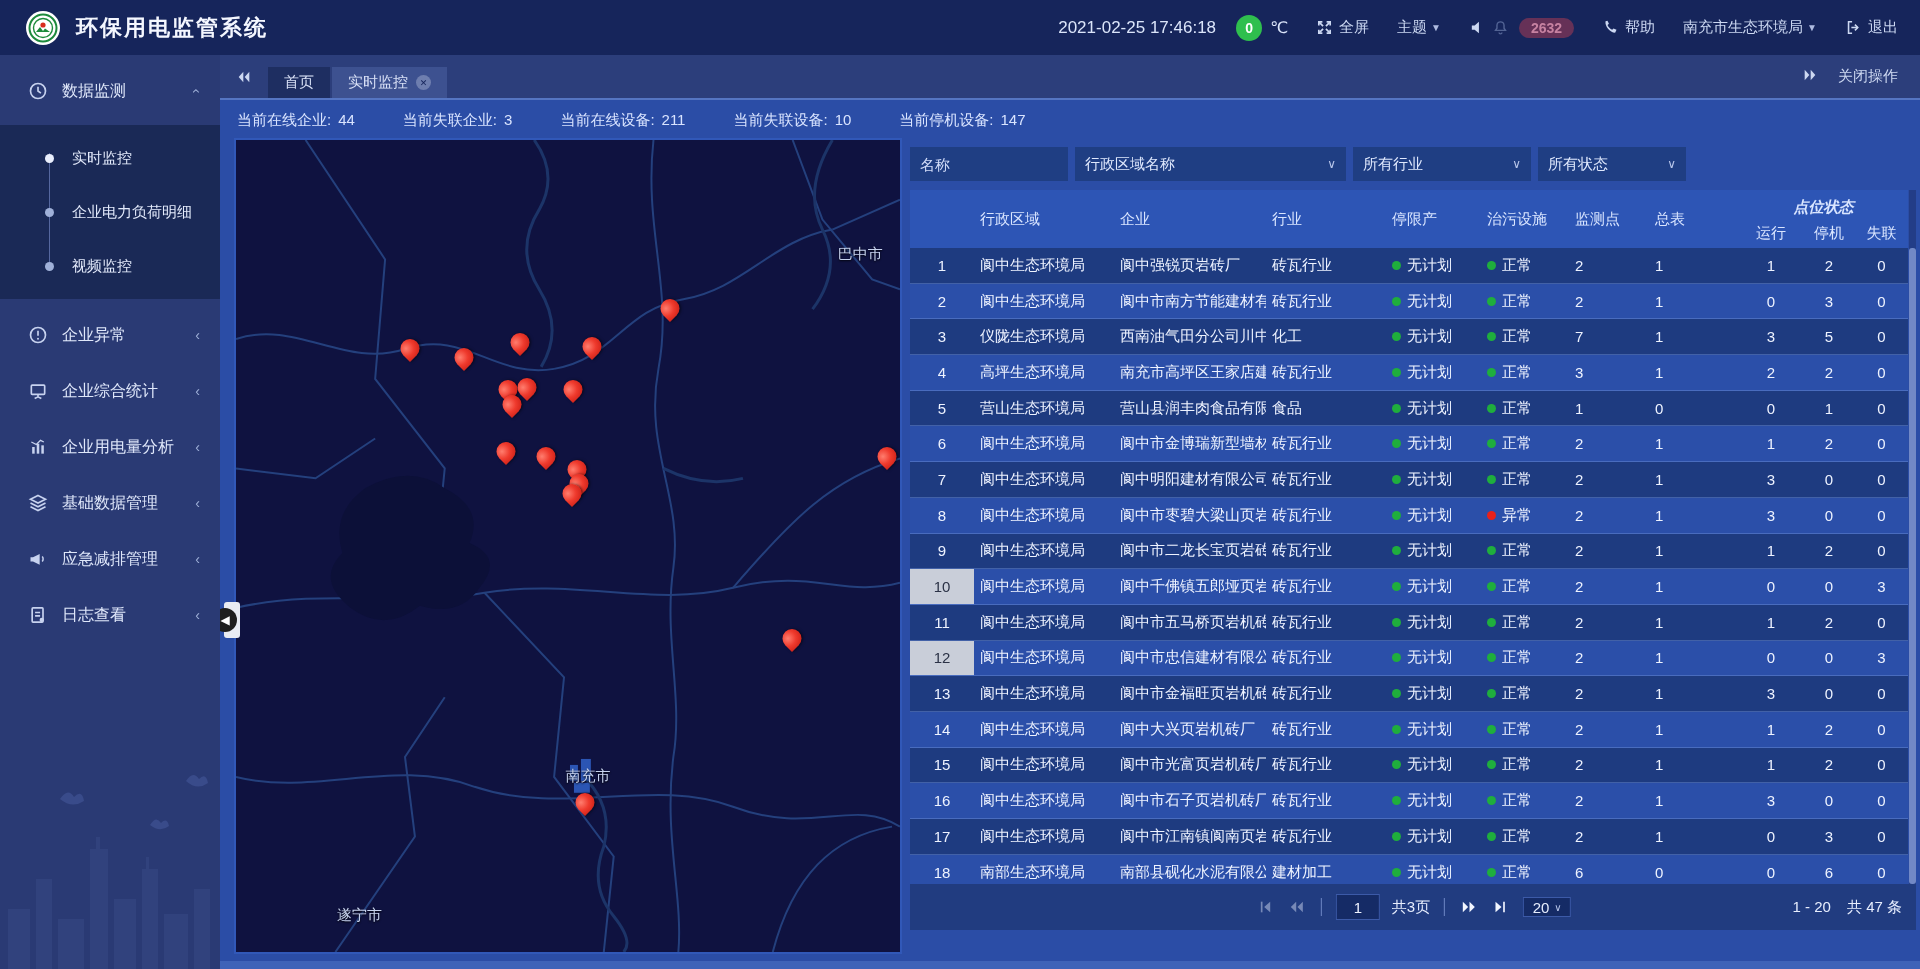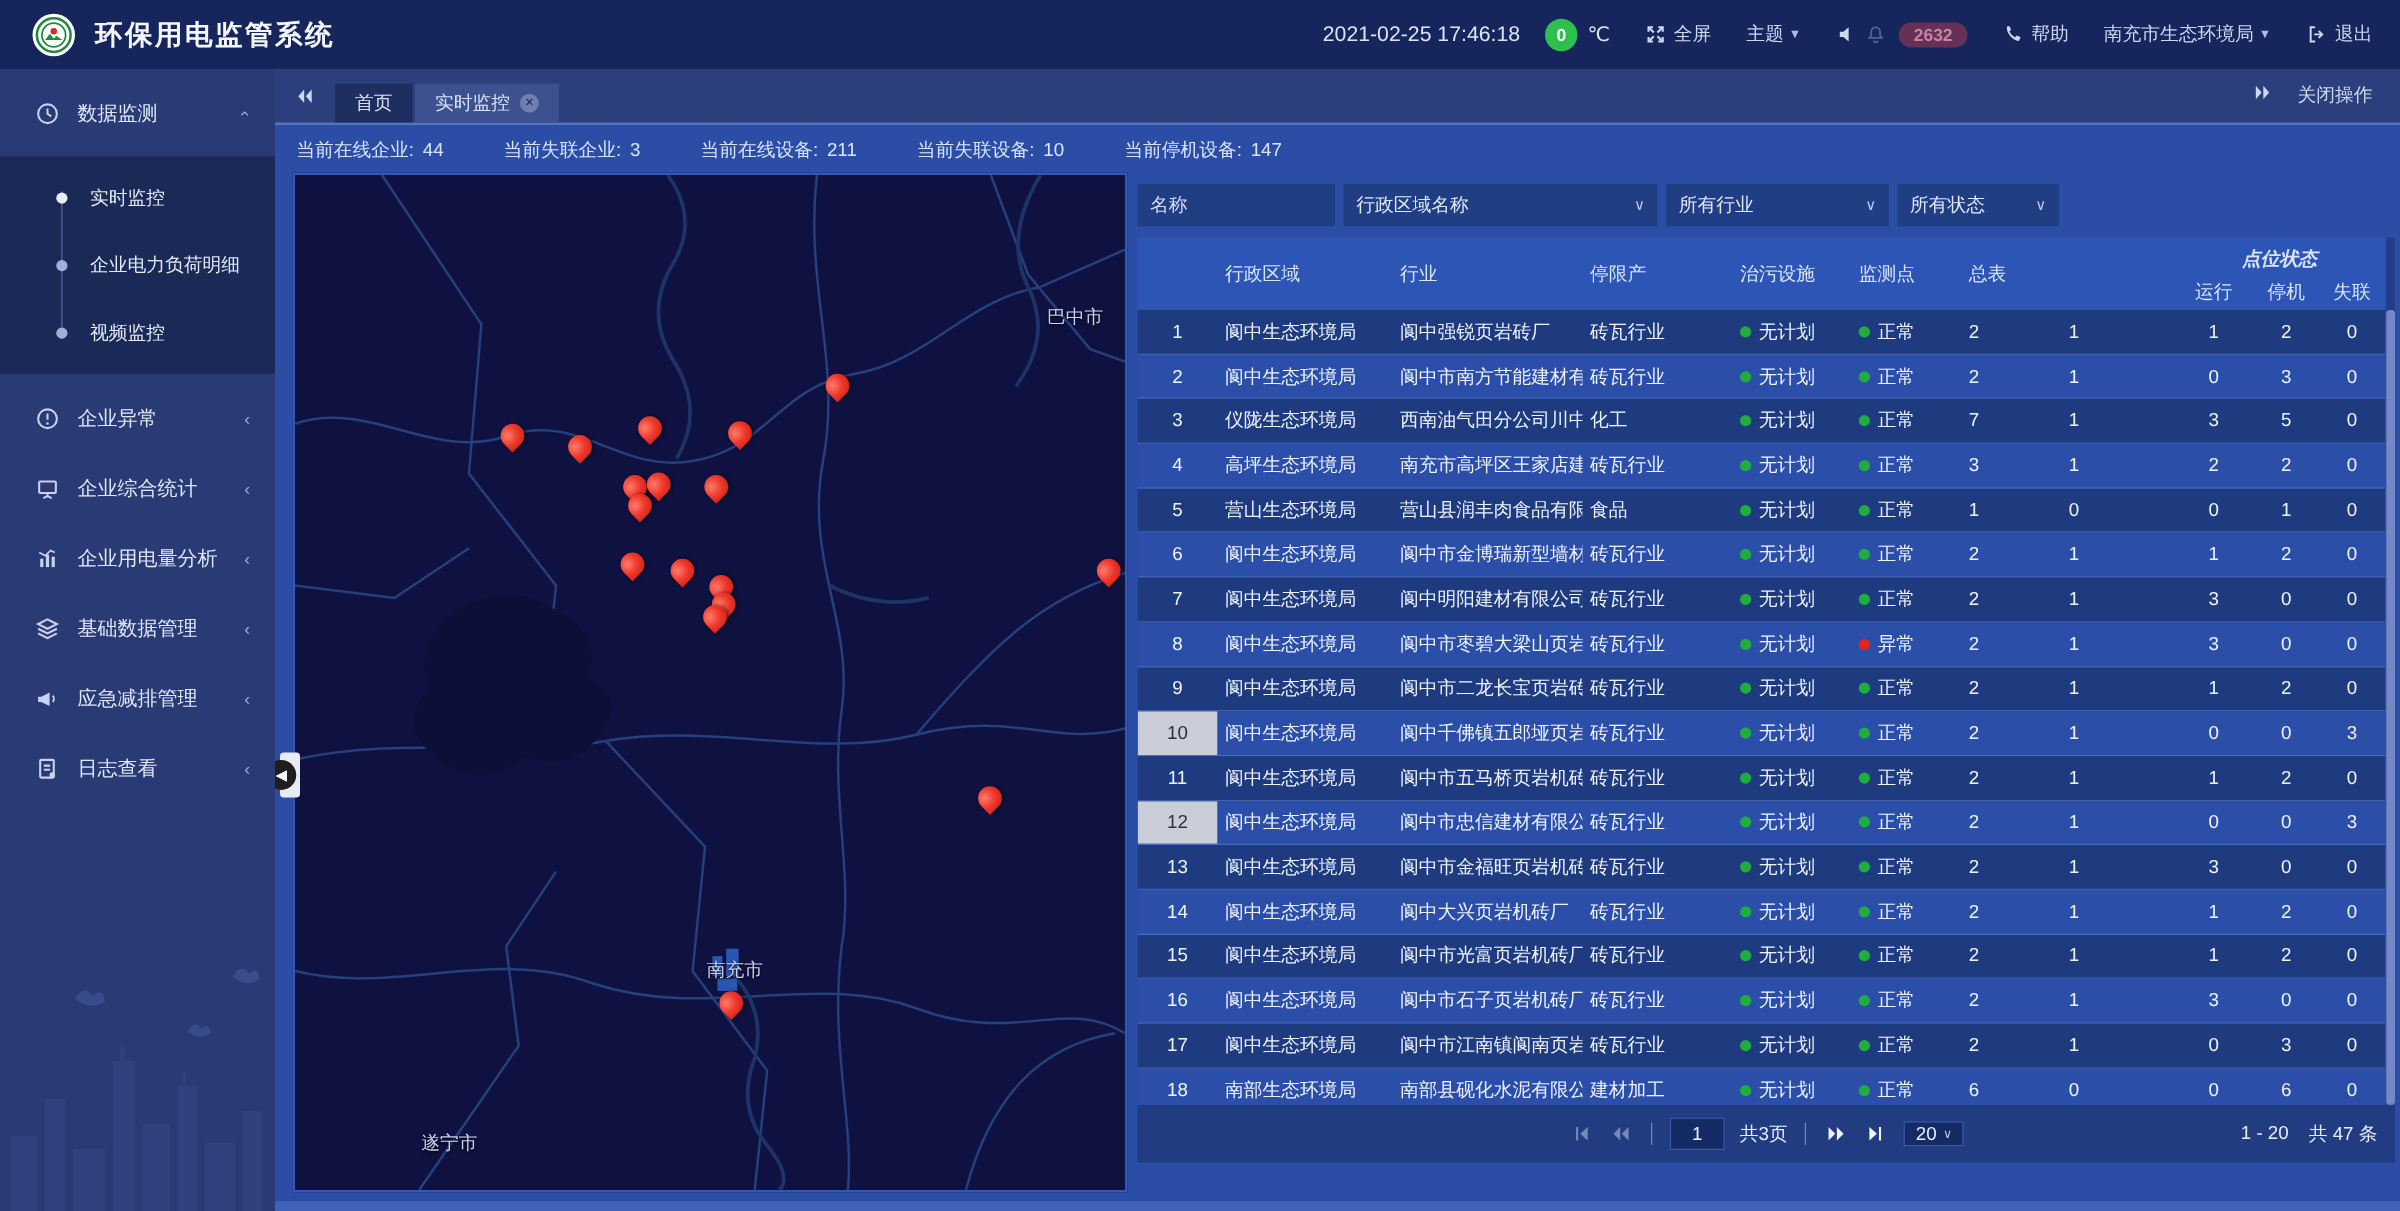--- a/index.html
+++ b/index.html
@@ -84,23 +84,23 @@
 
   
   .panel{position:absolute;left:690px;top:0;width:1006px;height:831px;}
   .filters{position:absolute;left:0;top:9px;height:34px;display:flex;gap:7px;}
   .fbox{height:34px;background:#1f3e83;color:#dfe8fd;font-size:15px;display:flex;align-items:center;
     padding:0 10px;cursor:pointer;}
   .fbox .fchev{margin-left:auto;color:#b9c7ea;font-size:12px;padding-left:10px;}
   input.fname{width:158px;height:34px;background:#1f3e83;border:none;outline:none;color:#eef3ff;
     font-size:15px;padding:0 10px;font-family:inherit;}
   input.fname::placeholder{color:#d4defa;opacity:1;}
-  .f-region{width:251px;text-align:right;}
+  .f-region{width:271px;text-align:right;}
   .f-industry{width:178px;}
-  .f-status{width:129px;}
+  .f-status{width:148px;}
 
   .tgrid{display:grid;grid-template-columns:64px 140px 152px 120px 95px 88px 80px 90px 64px 52px 53px;}
   .thead{position:absolute;left:0;top:52px;width:998px;height:58px;background:#2d55b5;color:#d9e5ff;
     font-size:15px;grid-template-rows:1fr 1fr;}
   .th{display:flex;align-items:center;grid-row:1/3;padding-left:6px;}
   .th.cnum{justify-content:center;padding-left:0;}
   .th-group{grid-column:9/12;grid-row:1;display:flex;align-items:flex-end;justify-content:center;
     font-style:italic;font-weight:bold;padding-bottom:2px;}
   .th-sub{grid-row:2;display:flex;align-items:center;justify-content:center;}
 
@@ -420,20 +420,21 @@
           </div>
           <div class="fbox f-status">
             <span>所有状态</span>
             <span class="fchev">∨</span>
           </div>
         </div>
 
         <div class="thead tgrid">
           <div class="th cnum"></div>
           <div class="th">行政区域</div>
+          <div class="th">企业</div>
           <div class="th">行业</div>
           <div class="th">停限产</div>
           <div class="th">治污设施</div>
           <div class="th">监测点</div>
           <div class="th">总表</div>
           <div class="th-group">点位状态</div>
           <div class="th-sub" style="grid-column:9">运行</div>
           <div class="th-sub" style="grid-column:10">停机</div>
           <div class="th-sub" style="grid-column:11">失联</div>
         </div>

